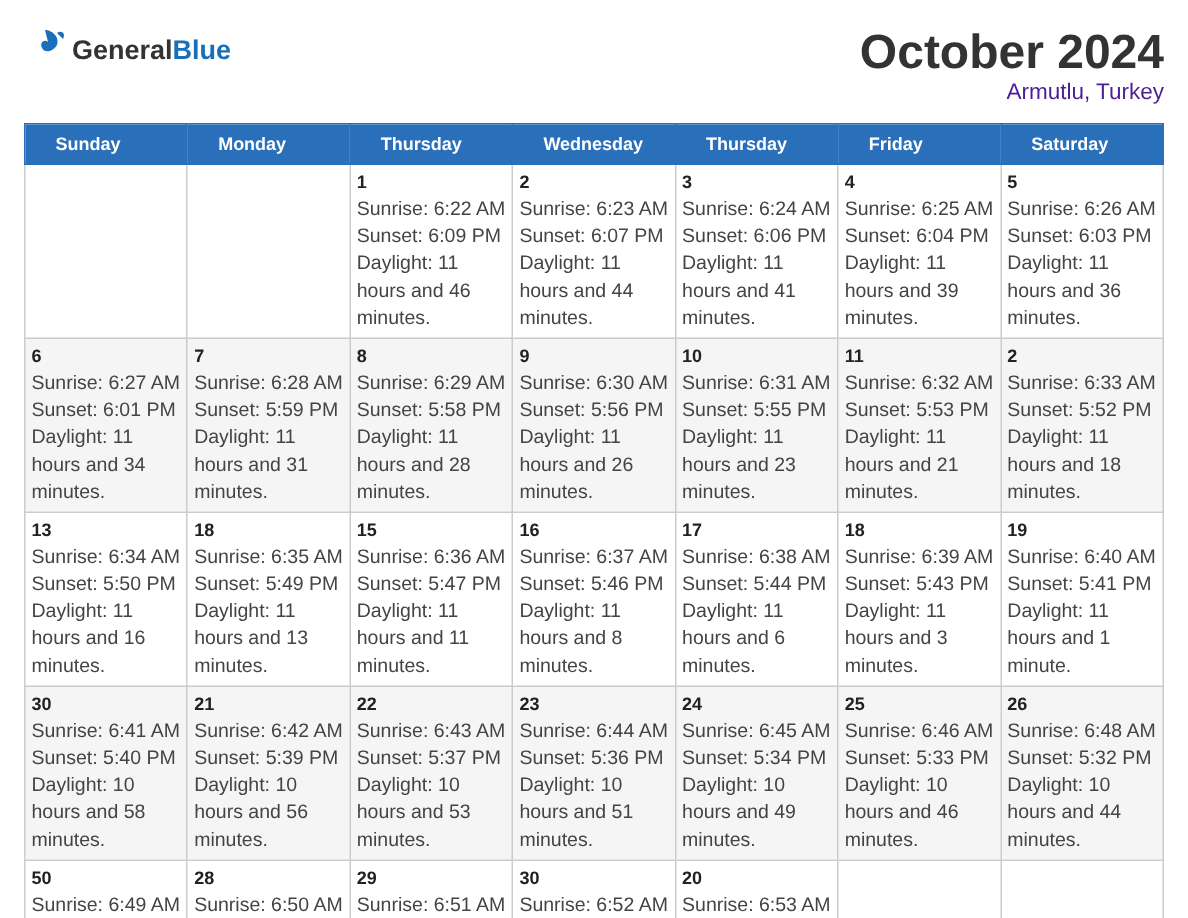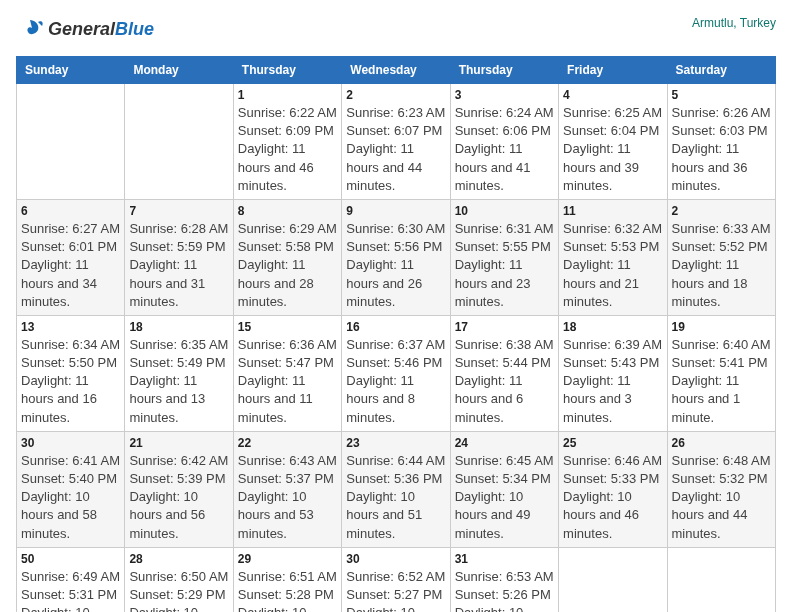--- a/index.html
+++ b/index.html
@@ -11,23 +11,22 @@
       padding: 16px;
     }
     .header {
       display: flex;
       justify-content: space-between;
       align-items: flex-start;
       margin-bottom: 12px;
     }
     .logo {
       display: flex;
-      align-items: center;
+      align-items: flex-end;
       gap: 4px;
-      font-style: italic;
     }
     .logo-text-general {
       font-size: 18px;
       font-weight: bold;
       color: #333;
       line-height: 1.1;
     }
     .logo-text-blue {
       font-size: 18px;
       font-weight: bold;
@@ -40,32 +39,32 @@
     }
     .title-area {
       text-align: right;
     }
     .month-title {
       font-size: 32px;
       font-weight: bold;
       color: #333;
     }
     .subtitle {
-      font-size: 12px;
-      color: #0f766e;
+      font-size: 15px;
+      color: #4c1d95;
     }
     .calendar {
       width: 100%;
       border-collapse: collapse;
       font-size: 11px;
     }
     .calendar th {
       background: #2a6fba;
       color: #fff;
-      padding: 6px 8px;
+      padding: 6px 20px;
       text-align: left;
       font-size: 12px;
       border: 1px solid #2a6fba;
     }
     .calendar td {
       border: 1px solid #ccc;
       vertical-align: top;
       padding: 4px;
       width: 108px;
       min-height: 80px;
@@ -98,20 +97,21 @@
       <path d="M14 4 C18 4, 24 8, 22 14 C20 18, 14 20, 12 16 C10 12, 14 10, 16 12" fill="#1a6fba" stroke="none"></path>
       <path d="M22 6 C25 4, 28 6, 26 10" fill="#1a6fba" stroke="none"></path>
     </svg>
     <div>
       <div>
         <span class="logo-text-general">General</span><span class="logo-text-blue">Blue</span>
       </div>
     </div>
   </div>
   <div class="title-area">
+    <div class="month-title">October 2024</div>
     <div class="subtitle">Armutlu, Turkey</div>
   </div>
 </div>
 
 <table class="calendar">
   <thead>
     <tr>
       <th>Sunday</th>
       <th>Monday</th>
       <th>Thursday</th>
@@ -307,21 +307,21 @@
           Sunrise: 6:51 AM<br>Sunset: 5:28 PM<br>Daylight: 10 hours and 37 minutes.
         </div>
       </td>
         <td>
         <div class="day-number">30</div>
         <div class="day-info">
           Sunrise: 6:52 AM<br>Sunset: 5:27 PM<br>Daylight: 10 hours and 34 minutes.
         </div>
       </td>
         <td>
-        <div class="day-number">31</div>
+        <div class="day-number">20</div>
         <div class="day-info">
           Sunrise: 6:53 AM<br>Sunset: 5:26 PM<br>Daylight: 10 hours and 32 minutes.
         </div>
       </td>
         <td class="empty-cell"></td>
         <td class="empty-cell"></td>
       </tr>
     </tbody>
 </table>
 

